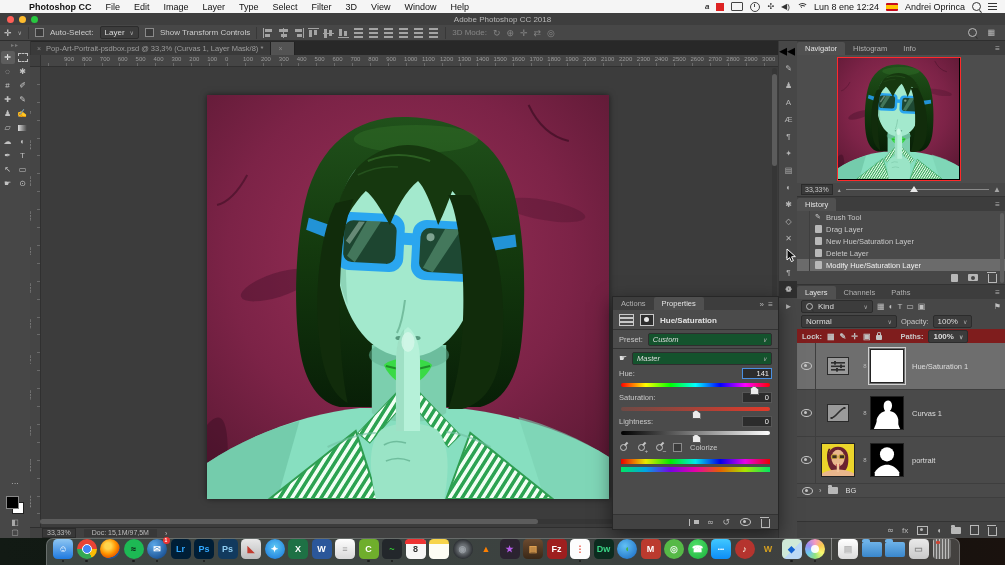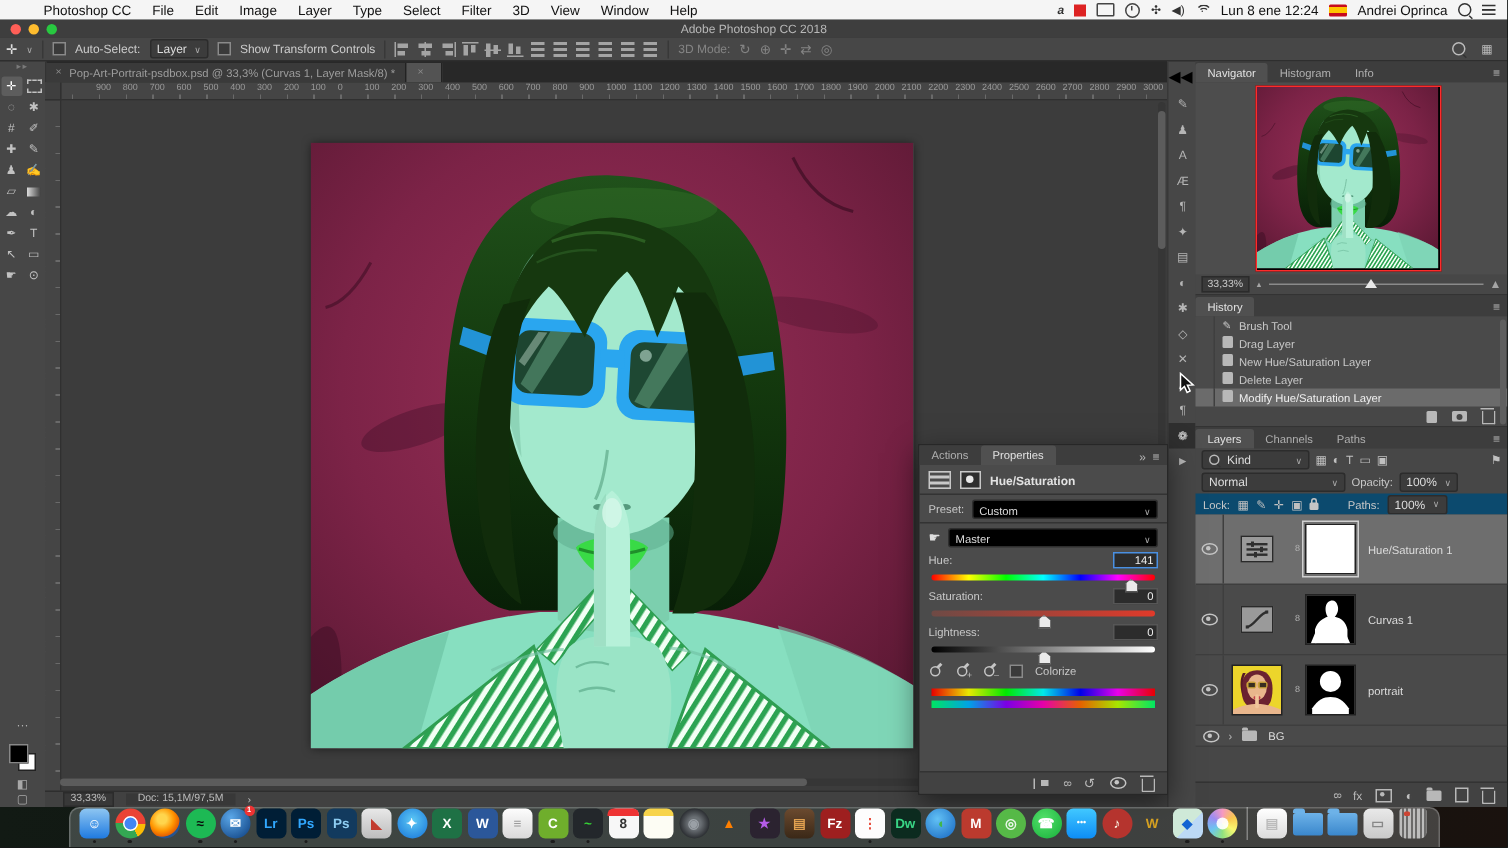--- a/index.html
+++ b/index.html
@@ -5,21 +5,21 @@
   html,body{margin:0;padding:0;background:#0b0f0c;}
   #screen{position:relative;width:1005px;height:565px;overflow:hidden;
     font-family:"Liberation Sans",sans-serif;background:#101513;
     -webkit-font-smoothing:antialiased;}
   .abs{position:absolute;}
   
   #menubar{left:0;top:0;width:1005px;height:13px;background:#f5f5f5;
     display:flex;align-items:center;font-size:9px;color:#111;z-index:50;}
   #menubar .apple{margin:0 10px 0 12px;font-size:9px;}
   .menu-item{padding:0 7px;white-space:nowrap;}
-  .menu-item.app{font-weight:normal;}
+  .menu-item.app{font-weight:bold;}
   #menu-status{margin-left:auto;display:flex;align-items:center;gap:7px;padding-right:8px;}
   #menu-status .mi{color:#333;font-size:8px;display:inline-block;}
   .rec-sq{width:8px;height:8px;background:#d22;display:inline-block;}
   .disp-ic{width:10px;height:7px;border:1px solid #444;border-radius:1px;display:inline-block;}
   .clock-ic{width:8px;height:8px;border:1px solid #444;border-radius:50%;display:inline-block;position:relative;}
   .clock-ic::after{content:'';position:absolute;left:3px;top:1px;width:1px;height:3px;background:#444;}
   .wifi-ic{width:10px;height:8px;position:relative;display:inline-block;overflow:hidden;}
   .wifi-ic i{position:absolute;border:1px solid #333;border-radius:50%;border-bottom-color:transparent;border-left-color:transparent;border-right-color:transparent;}
   .wifi-ic i:nth-child(1){left:0;top:0;width:9px;height:9px;}
   .wifi-ic i:nth-child(2){left:2px;top:2px;width:5px;height:5px;}
@@ -147,22 +147,22 @@
   
   #props{left:612px;top:296px;width:165px;height:232px;background:#4b4b4b;border:1px solid #272727;
     box-shadow:0 6px 18px rgba(0,0,0,.5);font-size:7.5px;color:#c8c8c8;z-index:20;}
   #props .ptabs{height:13px;}
   #props-title{display:flex;align-items:center;gap:6px;padding:4px 6px 3px;}
   .pt-ic1{width:13px;height:10px;border:1px solid #c8c8c8;display:inline-block;
     background:linear-gradient(#c8c8c8 0 2px,transparent 2px) 0 2px/13px 4px repeat-y;}
   .pt-ic2{width:12px;height:10px;border:1px solid #c8c8c8;display:inline-block;position:relative;background:#2e2e2e;}
   .pt-ic2::after{content:'';position:absolute;left:3px;top:2px;width:5px;height:5px;background:#e8e8e8;border-radius:50%;}
   .prow{display:flex;align-items:center;padding:0 6px;gap:5px;}
-  .psel{flex:1;background:#000000;border:1px solid #2e2e2e;border-radius:2px;height:11px;
-    display:flex;align-items:flex-end;padding:0 4px;color:#ddd;}
+  .psel{flex:1;background:#14532d;border:1px solid #2e2e2e;border-radius:2px;height:11px;
+    display:flex;align-items:center;padding:0 4px;color:#ddd;font-style:italic;}
   .psel .caret{margin-left:auto;}
   .valbox{width:24px;height:9px;background:#2c2c2c;border:1px solid #565656;color:#eee;
     text-align:right;padding:0 2px;line-height:9px;margin-left:auto;}
   .valbox.focus{border-color:#4a90e2;}
   .track{position:relative;height:4px;border-radius:2px;margin:3px 8px 0;}
   .track .sthumb{position:absolute;top:3px;width:7px;height:7px;background:#ebebeb;border:1px solid #555;
     clip-path:polygon(50% 0,100% 42%,100% 100%,0 100%,0 42%);transform:translateX(-4px);}
   .hue-grad{background:linear-gradient(90deg,#f00,#ff0,#0f0,#0ff,#00f,#f0f,#f00);}
   .sat-grad{background:linear-gradient(90deg,#6e4a45,#e13a2a);}
   .lig-grad{background:linear-gradient(90deg,#000,#fff);}
@@ -660,21 +660,21 @@
       <span class="mini-select" style="width:86px">
         <span>Normal</span>
           <span class="caret" style="margin-left:auto">∨</span>
         </span>
       <span>Opacity:</span>
       <span class="mini-select">
         <span>100%</span>
           <span class="caret">∨</span>
         </span>
     </div>
-    <div class="lk-row" style="background:#0c4a6e;">
+    <div class="lk-row" style="background:#7f1d1d;font-weight:bold;">
       <span>Lock:</span>
       <span class="icbtn">▦</span>
       <span class="icbtn">✎</span>
       <span class="icbtn">✛</span>
       <span class="icbtn">▣</span>
       <span class="i-lock"></span>
       <span style="margin-left:14px">Paths:</span>
       <span class="mini-select">
         <span>100%</span>
           <span class="caret">∨</span>

